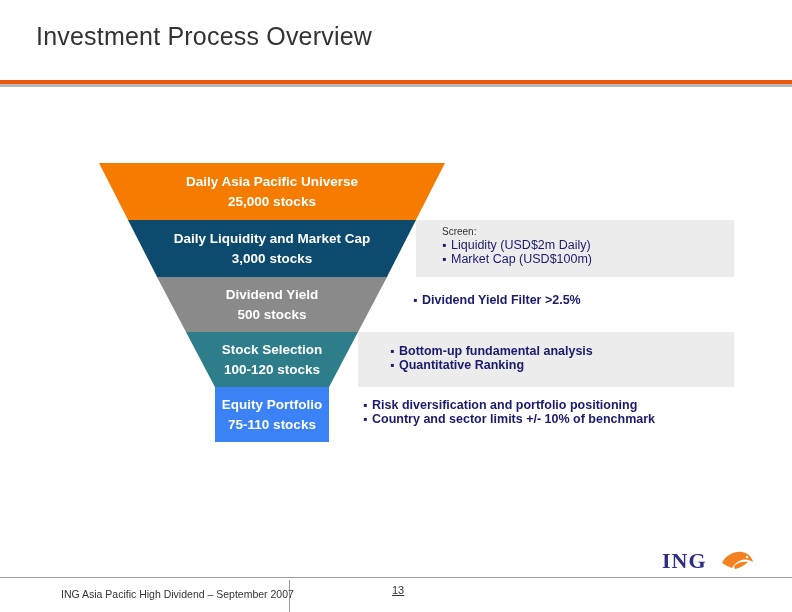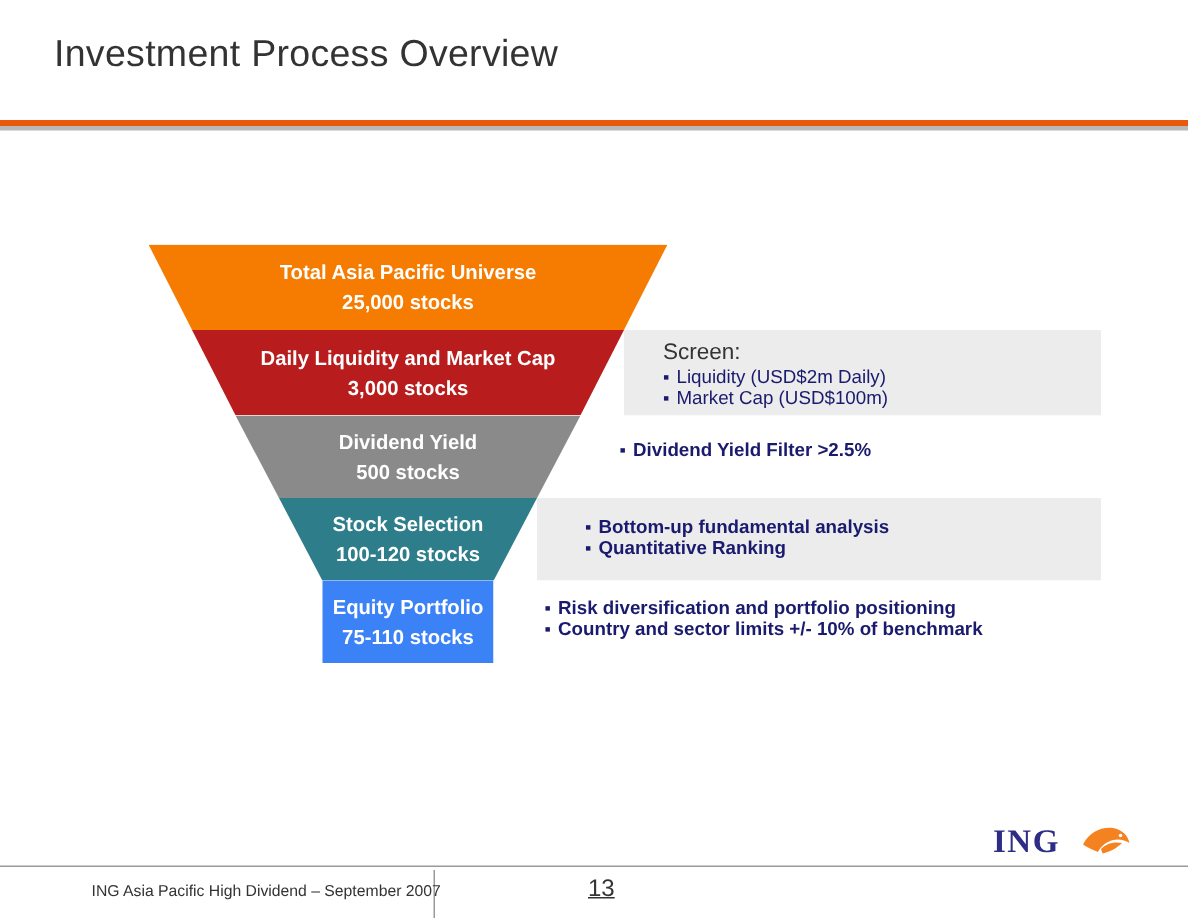--- a/index.html
+++ b/index.html
@@ -73,21 +73,21 @@
     position: absolute;
     box-sizing: border-box;
     font-size: 12.5px;
     color: #1a1a6e;
   }
   .panel-grey { background: #ececec; }
   .panel-white { background: #ffffff; }
 
   .panel .head {
     color: #333333;
-    font-size: 15px;
+    font-size: 10px;
     margin-bottom: 1px;
   }
   .bullet-line {
     white-space: nowrap;
   }
   .bsq {
     display: inline-block;
     width: 9px;
     color: #1a1a6e;
     font-size: 12px;
@@ -108,21 +108,21 @@
     top: 588px;
     font-size: 10.5px;
     color: #333333;
     white-space: nowrap;
     margin-left: 31px;
   }
   .footer-page {
     position: absolute;
     left: 392px;
     top: 584px;
-    font-size: 16px;
+    font-size: 11px;
     color: #333333;
     text-decoration: underline;
   }
   .footer-divider {
     position: absolute;
     left: 289px;
     top: 580px;
     width: 1px;
     height: 32px;
     background: #9a9a9a;
@@ -157,25 +157,25 @@
 
   <div class="title">Investment Process Overview</div>
   <div class="rule-orange"></div>
   <div class="rule-grey"></div>
 
   <div class="funnel">
 
     <div class="band" style="left:99px; top:163px; width:346px; height:57px; background:#f57c00;
                 clip-path: polygon(0 0, 100% 0, 91.6% 100%, 8.4% 100%);
                 font-size:13.5px; line-height:20px;">
-      <span class="l1">Total Asia Pacific Universe</span>
+      <span class="l1">Daily Asia Pacific Universe</span>
       <span class="l2">25,000 stocks</span>
     </div>
 
-    <div class="band" style="left:128px; top:220px; width:288px; height:57px; background:#b91c1c;
+    <div class="band" style="left:128px; top:220px; width:288px; height:57px; background:#0c4a6e;
                 clip-path: polygon(0 0, 100% 0, 89.9% 100%, 10.1% 100%);
                 font-size:13.5px; line-height:20px;">
       <span class="l1">Daily Liquidity and Market Cap</span>
       <span class="l2">3,000 stocks</span>
     </div>
 
     <div class="band" style="left:157px; top:277px; width:230px; height:55px; background:#8a8a8a;
                 clip-path: polygon(0 0, 100% 0, 87.4% 100%, 12.6% 100%);
                 font-size:13.5px; line-height:20px;">
       <span class="l1">Dividend Yield</span>

